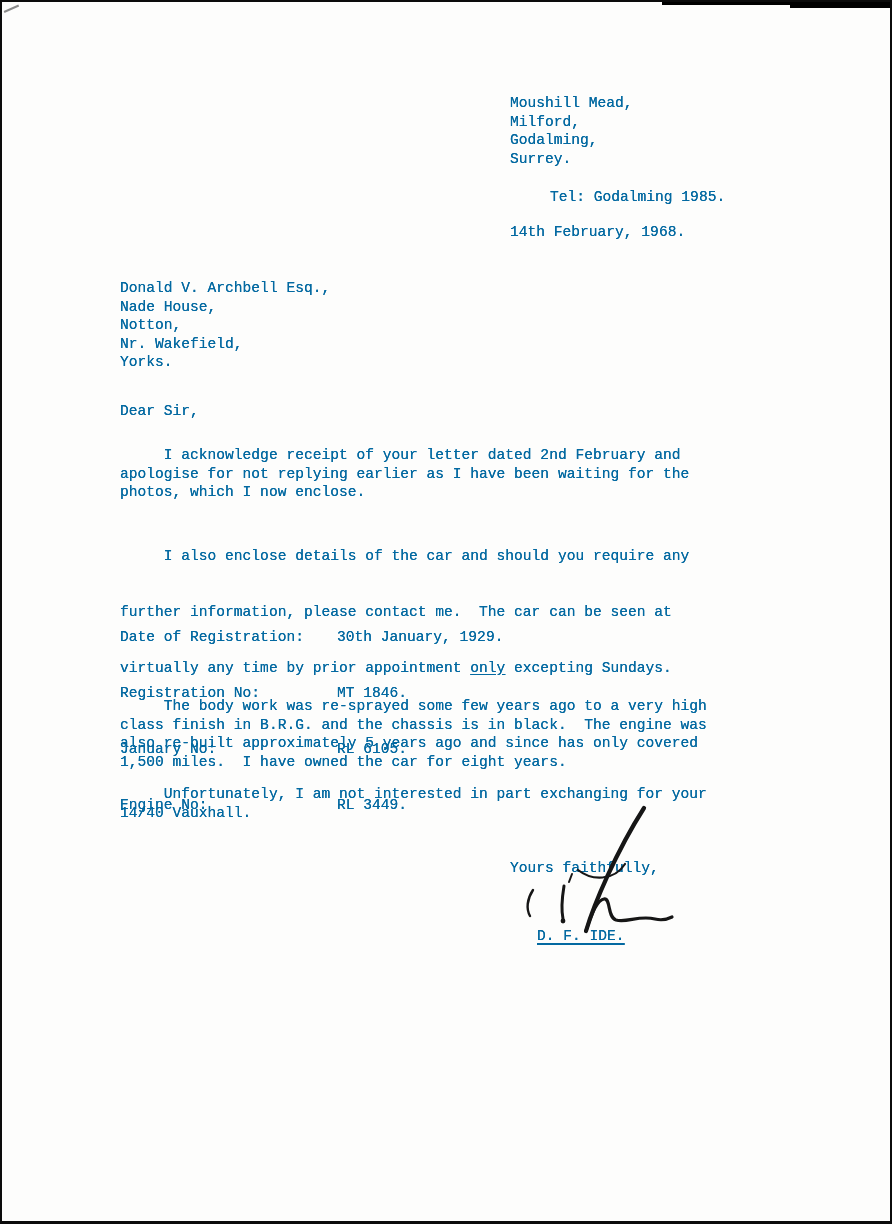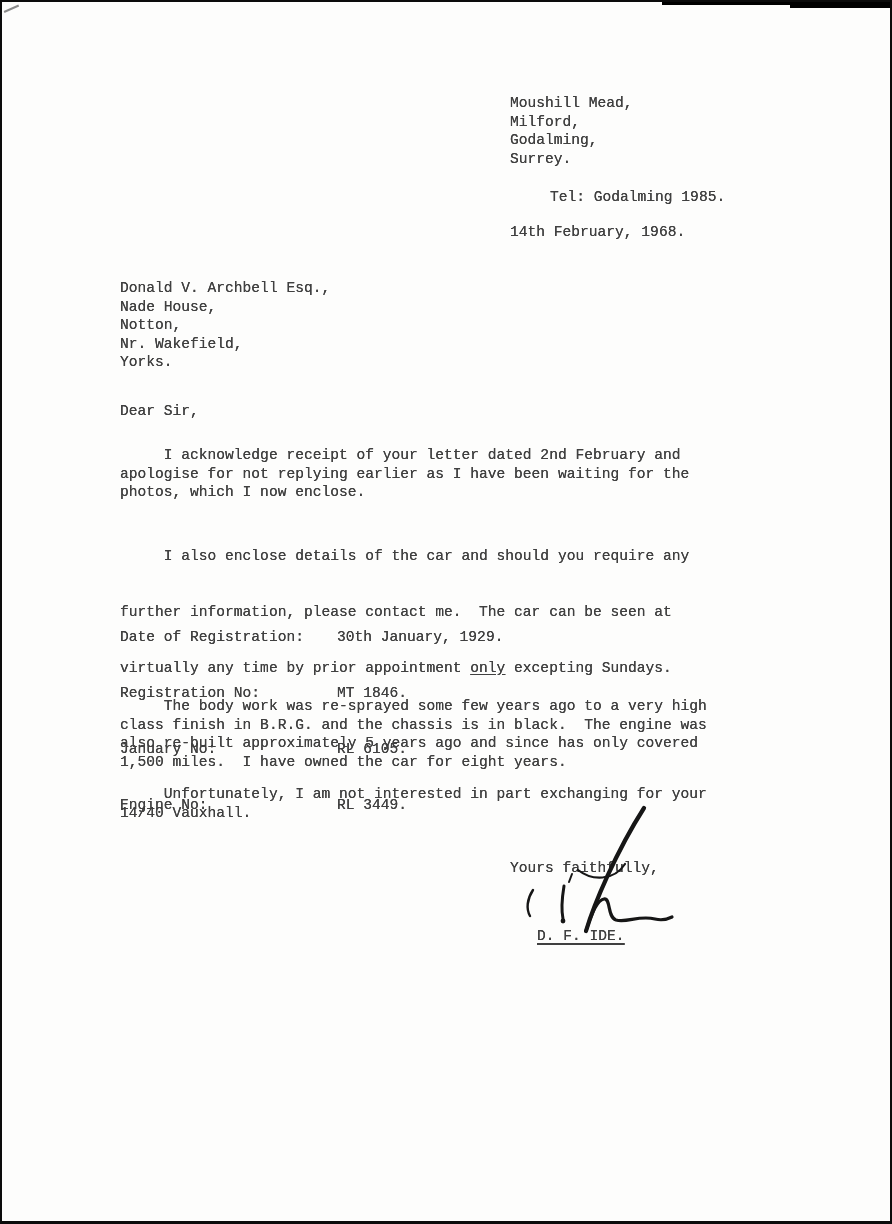--- a/index.html
+++ b/index.html
@@ -9,21 +9,21 @@
     width: 892px;
     height: 1224px;
     box-sizing: border-box;
     background: #fdfdfc;
     border: 2px solid #0b0b0b;
     border-bottom-width: 3px;
     overflow: hidden;
     font-family: "Liberation Mono", "DejaVu Sans Mono", monospace;
     font-size: 14.6px;
     line-height: 18.6px;
-    color: #404040;
+    color: #0369a1;
     text-shadow: 0 0 0.5px currentColor; 
   }
 
   .blk { position: absolute; white-space: pre; }
 
   
   .edge-strip-a { position: absolute; top: 0; right: 0; width: 100px; height: 6px; background: #000; }
   .edge-strip-b { position: absolute; top: 0; right: 98px; width: 130px; height: 3px; background: #000; }
   .corner-mark {
     position: absolute; top: 9px; left: 2px; width: 16px; height: 1.5px;

